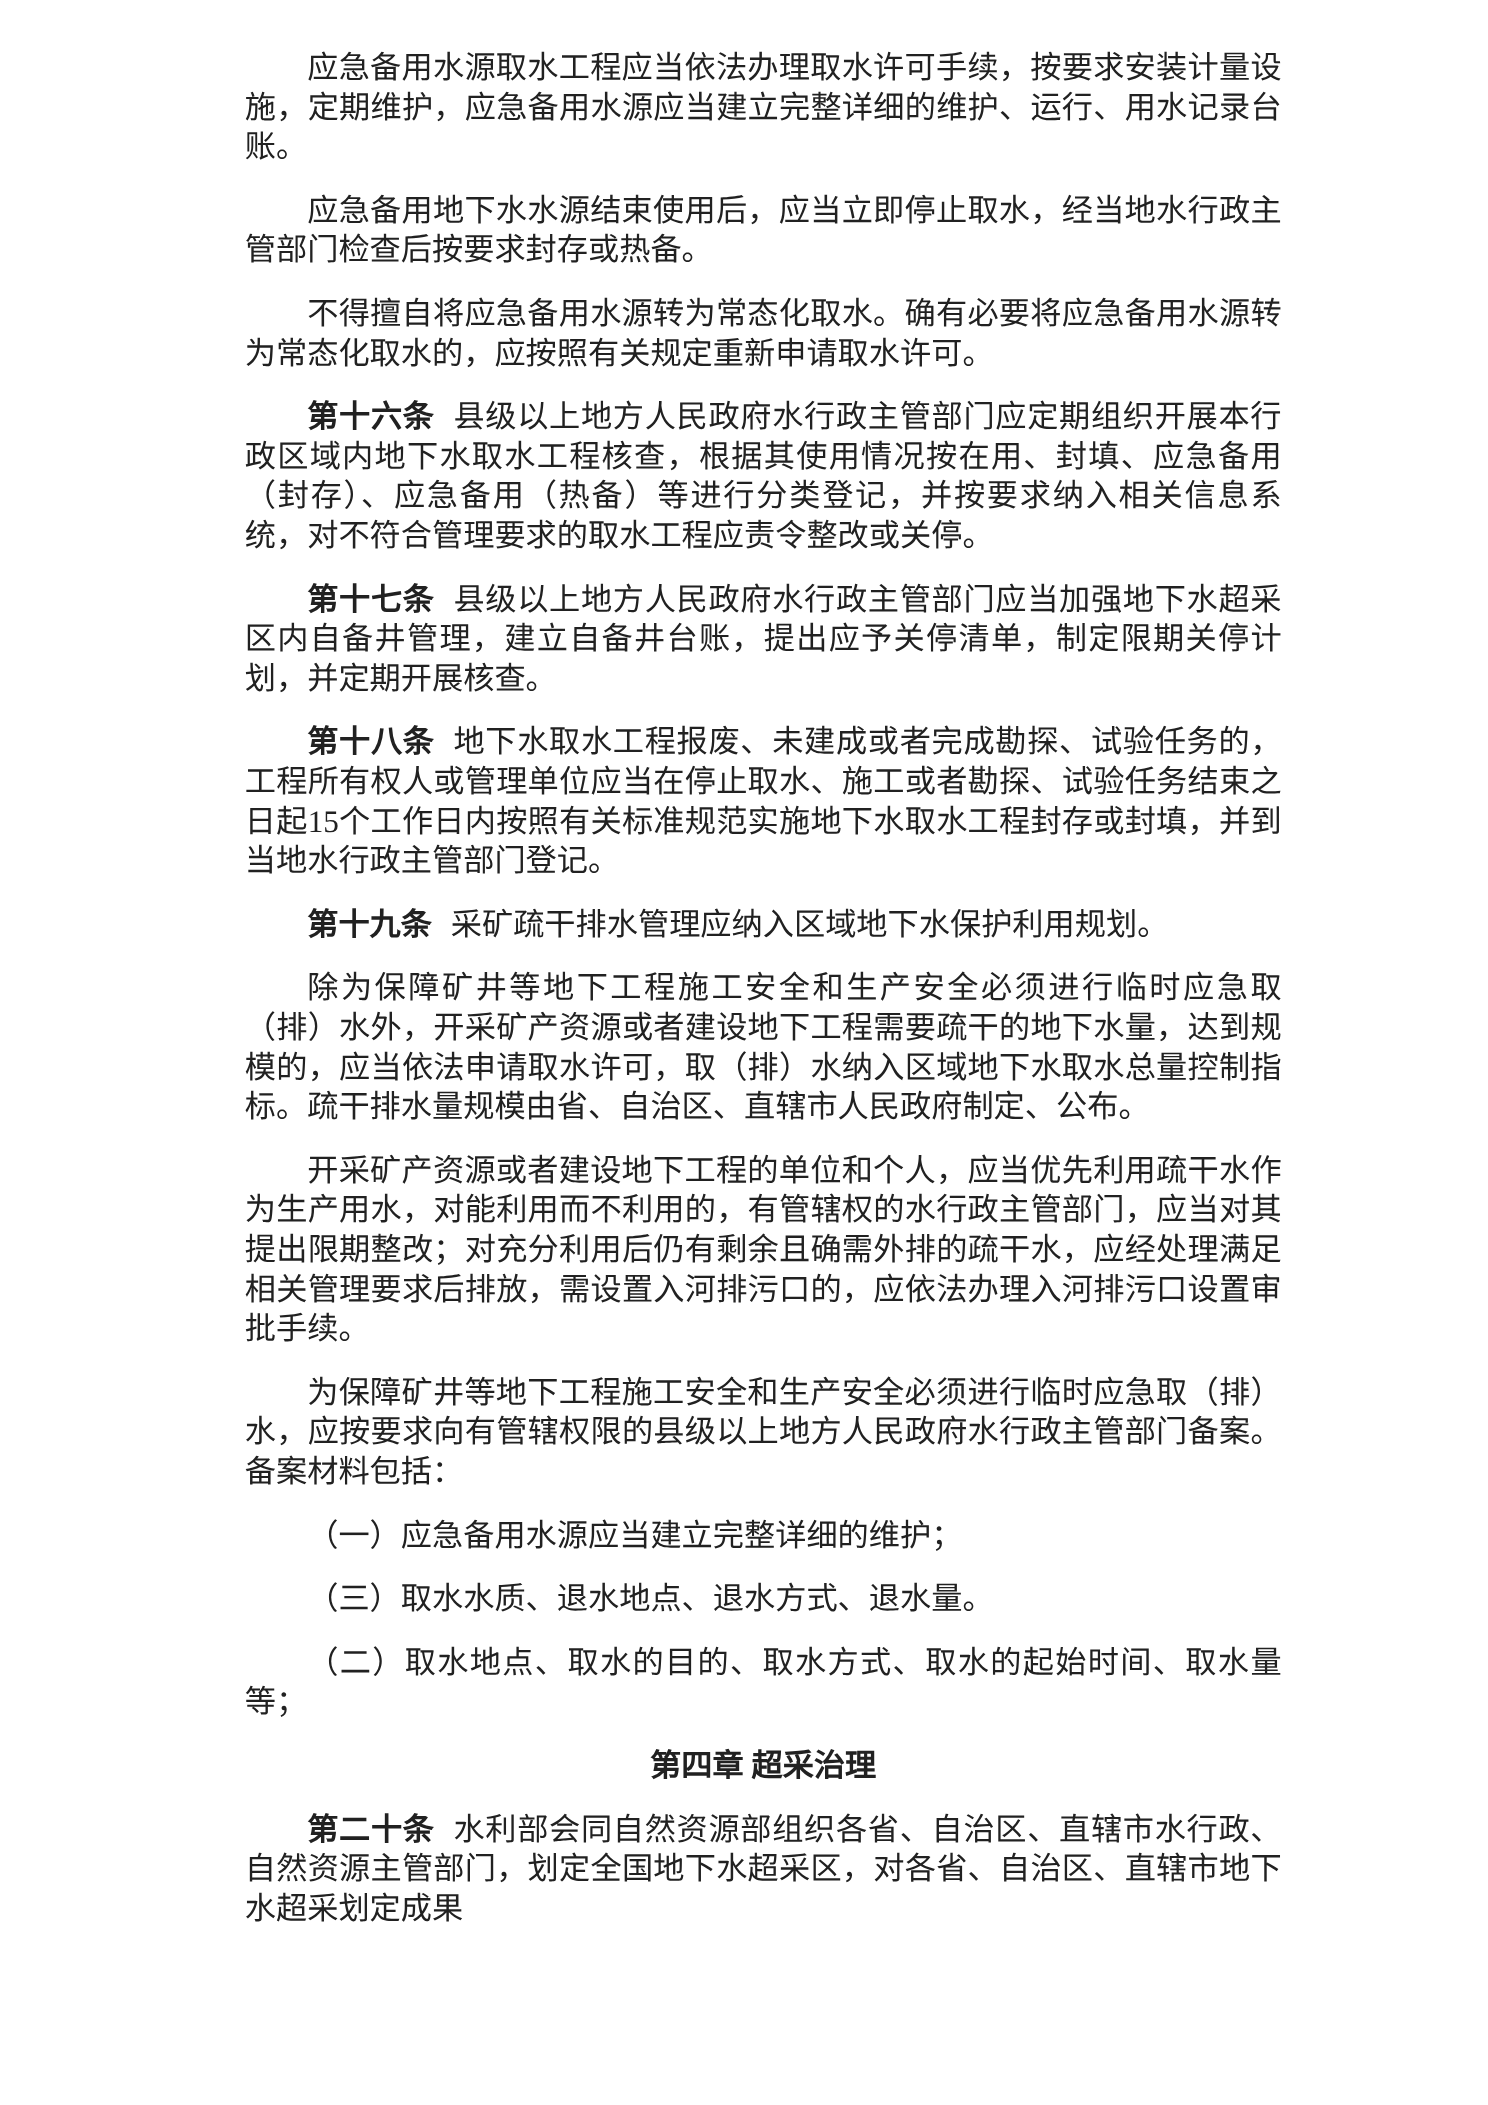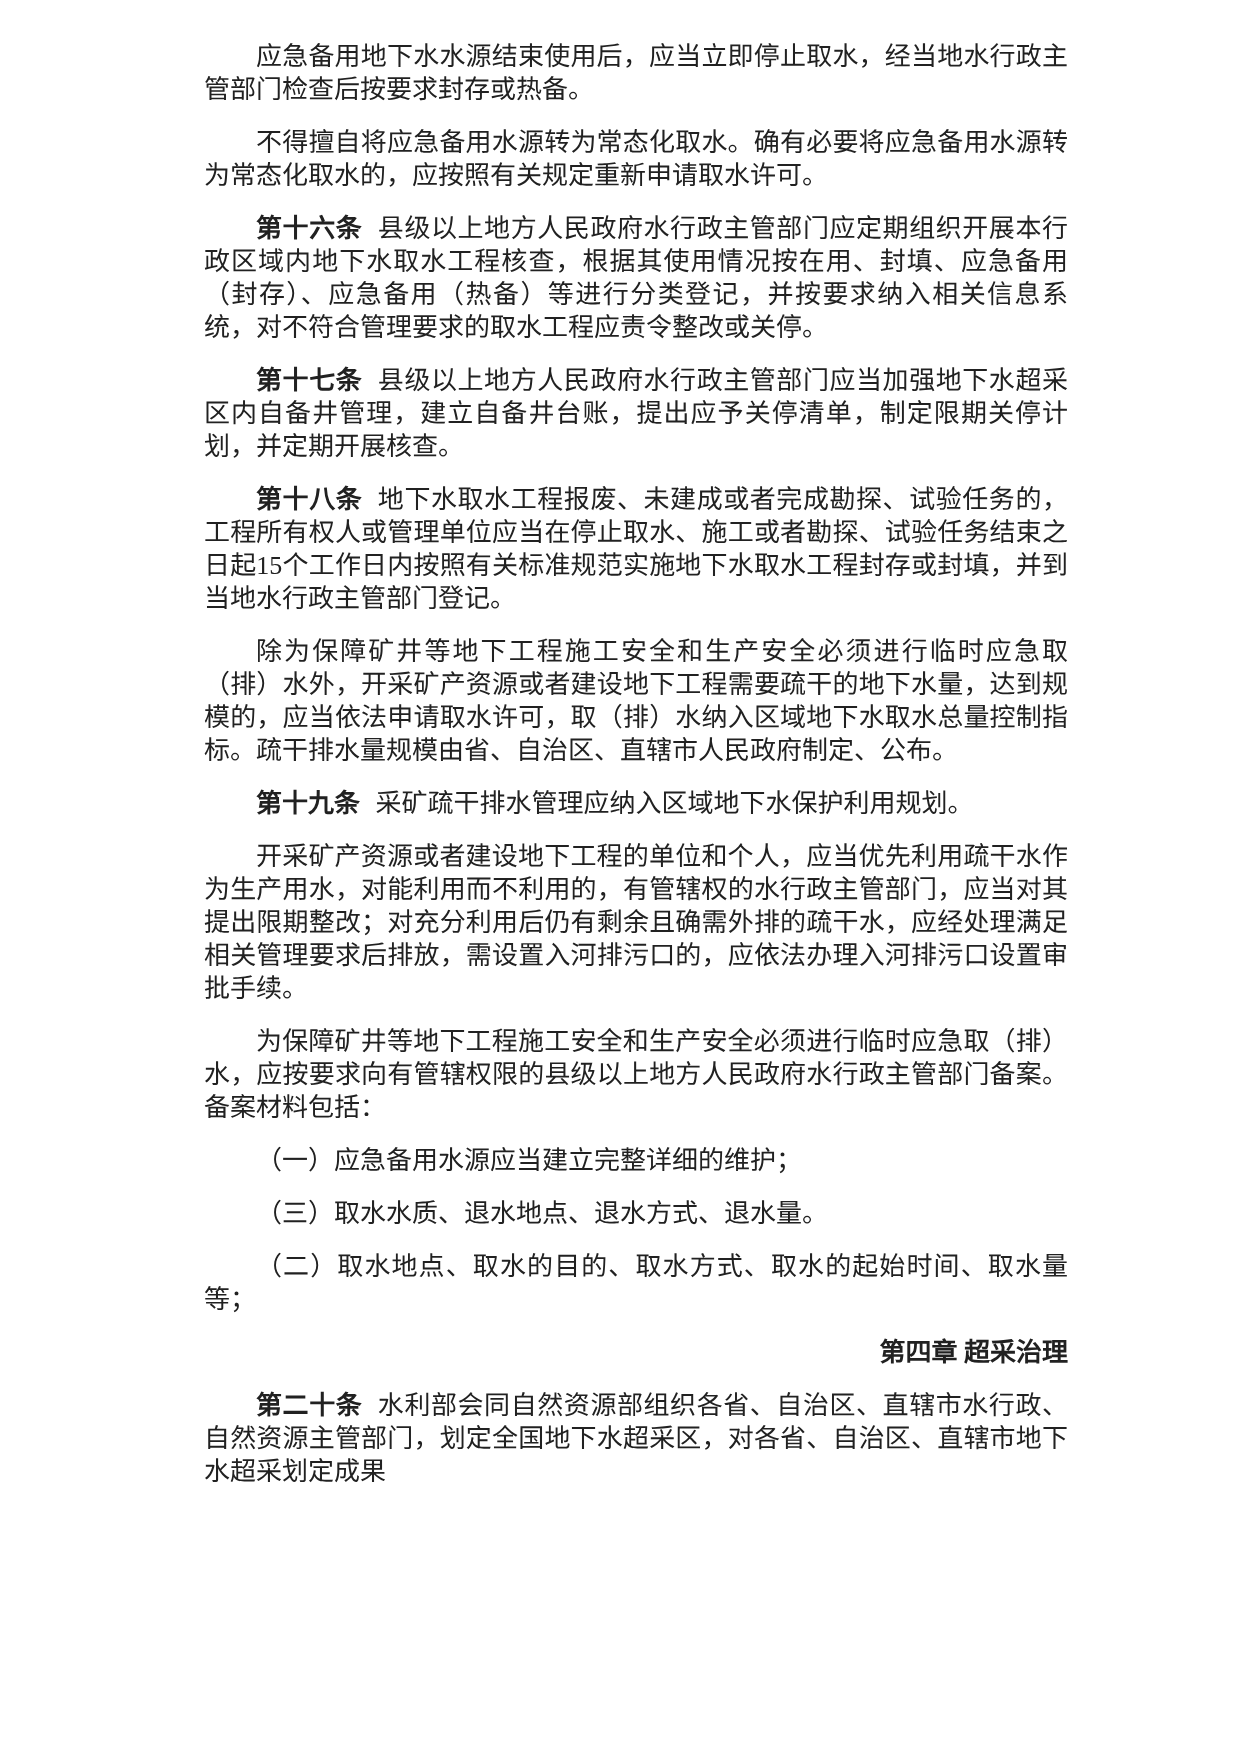--- a/index.html
+++ b/index.html
@@ -36,46 +36,47 @@
     margin-top: 0;
   }
   .article-label {
     font-weight: bold;
     margin-right: 0.6em;
   }
   .chapter-heading {
     font-size: 26px;
     line-height: 33px;
     font-weight: bold;
-    text-align: right;
+    text-align: center;
     text-indent: 0;
     margin: 20px 0 0 0;
   }
 </style>
 </head>
 <body>
 
 <div class="page">
   <div class="content">
 
+    <p class="para">应急备用水源取水工程应当依法办理取水许可手续，按要求安装计量设施，定期维护，应急备用水源应当建立完整详细的维护、运行、用水记录台账。</p>
 
     <p class="para">应急备用地下水水源结束使用后，应当立即停止取水，经当地水行政主管部门检查后按要求封存或热备。</p>
 
     <p class="para">不得擅自将应急备用水源转为常态化取水。确有必要将应急备用水源转为常态化取水的，应按照有关规定重新申请取水许可。</p>
 
     <p class="para"><b class="article-label">第十六条</b><span>县级以上地方人民政府水行政主管部门应定期组织开展本行政区域内地下水取水工程核查，根据其使用情况按在用、封填、应急备用（封存）、应急备用（热备）等进行分类登记，并按要求纳入相关信息系统，对不符合管理要求的取水工程应责令整改或关停。</span></p>
 
     <p class="para"><b class="article-label">第十七条</b><span>县级以上地方人民政府水行政主管部门应当加强地下水超采区内自备井管理，建立自备井台账，提出应予关停清单，制定限期关停计划，并定期开展核查。</span></p>
 
     <p class="para"><b class="article-label">第十八条</b><span>地下水取水工程报废、未建成或者完成勘探、试验任务的，工程所有权人或管理单位应当在停止取水、施工或者勘探、试验任务结束之日起15个工作日内按照有关标准规范实施地下水取水工程封存或封填，并到当地水行政主管部门登记。</span></p>
 
 
+    <p class="para"><b class="article-label">第十九条</b><span>采矿疏干排水管理应纳入区域地下水保护利用规划。</span></p>
+
     <p class="para">除为保障矿井等地下工程施工安全和生产安全必须进行临时应急取（排）水外，开采矿产资源或者建设地下工程需要疏干的地下水量，达到规模的，应当依法申请取水许可，取（排）水纳入区域地下水取水总量控制指标。疏干排水量规模由省、自治区、直辖市人民政府制定、公布。</p>
-
-    <p class="para"><b class="article-label">第十九条</b><span>采矿疏干排水管理应纳入区域地下水保护利用规划。</span></p>
 
     <p class="para">开采矿产资源或者建设地下工程的单位和个人，应当优先利用疏干水作为生产用水，对能利用而不利用的，有管辖权的水行政主管部门，应当对其提出限期整改；对充分利用后仍有剩余且确需外排的疏干水，应经处理满足相关管理要求后排放，需设置入河排污口的，应依法办理入河排污口设置审批手续。</p>
 
     <p class="para">为保障矿井等地下工程施工安全和生产安全必须进行临时应急取（排）水，应按要求向有管辖权限的县级以上地方人民政府水行政主管部门备案。备案材料包括：</p>
 
     <p class="para">（一）应急备用水源应当建立完整详细的维护；</p>
 
     <p class="para">（三）取水水质、退水地点、退水方式、退水量。</p>
 
     <p class="para">（二）取水地点、取水的目的、取水方式、取水的起始时间、取水量等；</p>

